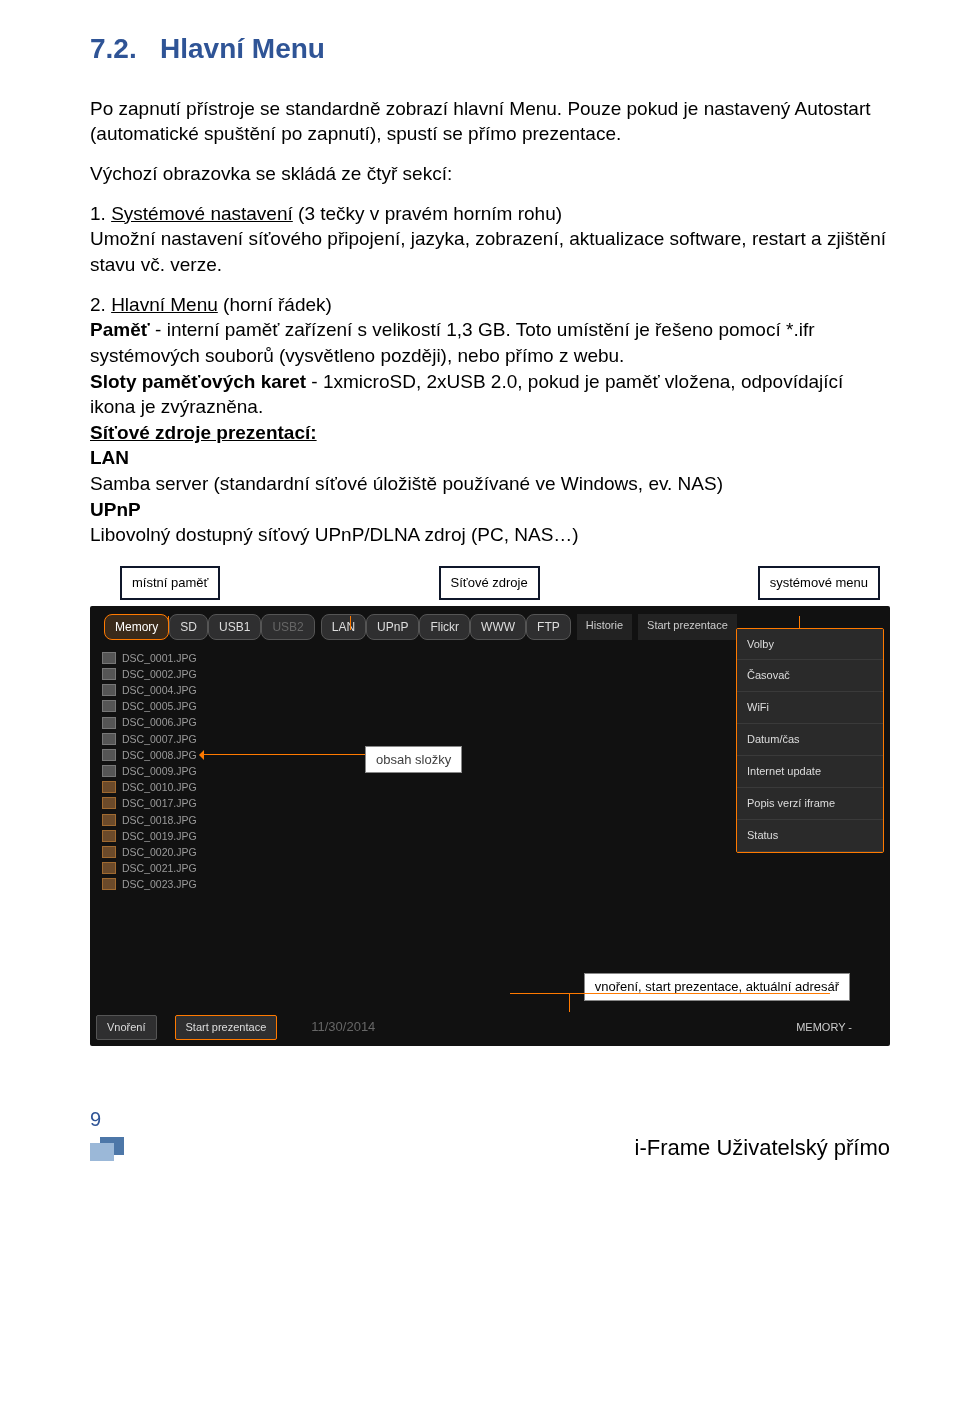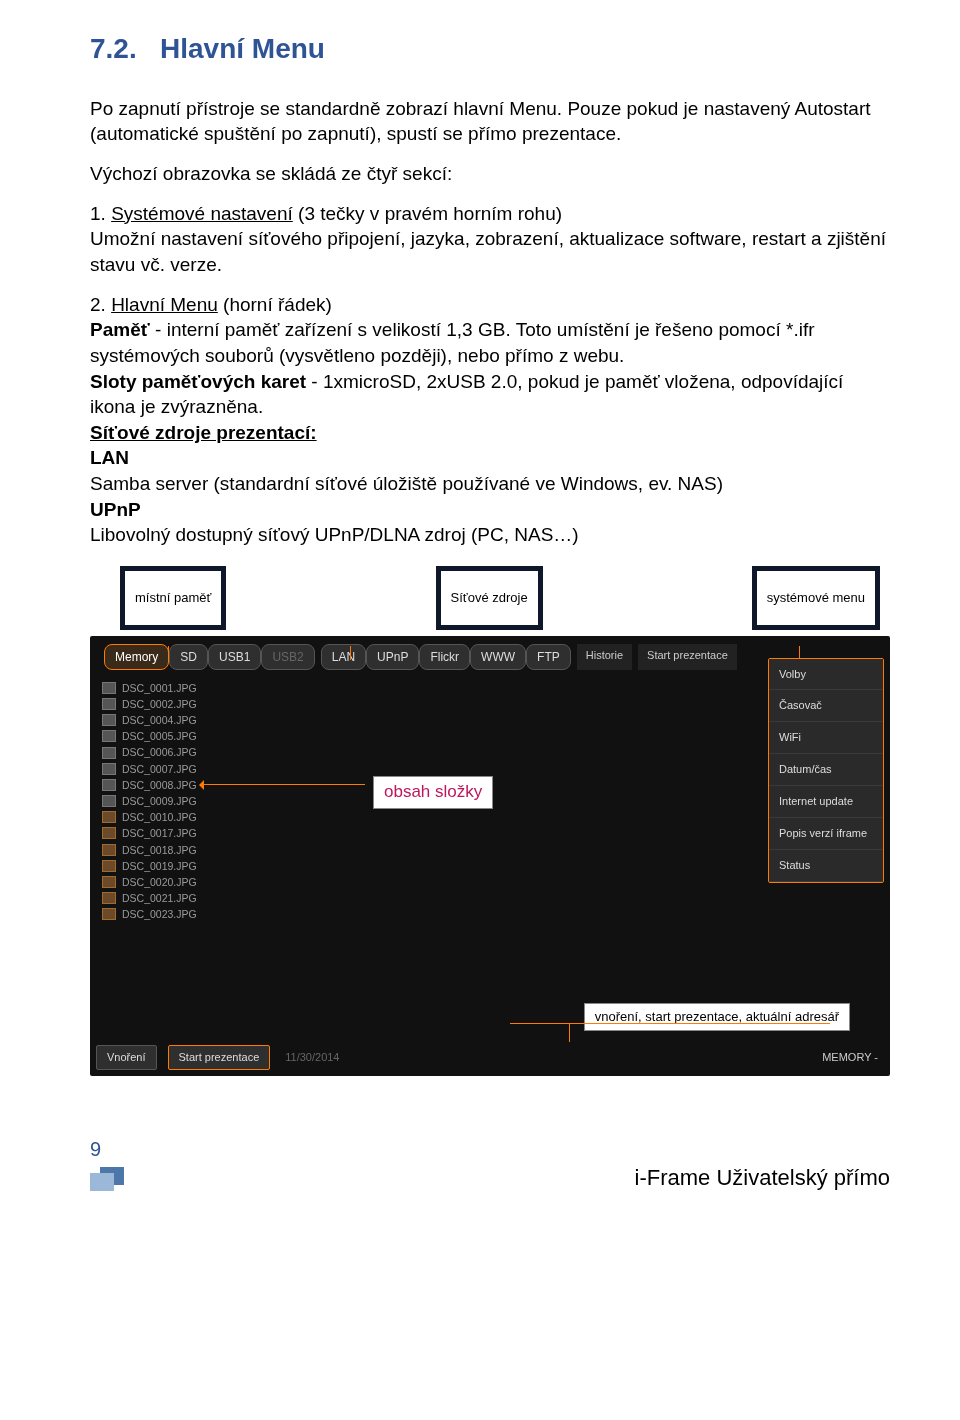--- a/index.html
+++ b/index.html
@@ -22,78 +22,78 @@
   .subhead { text-decoration: underline; font-size: 19px; }
   .bold { font-weight: bold; }
   .underline { text-decoration: underline; font-weight: bold; }
 
   
   .shot-wrap { margin-top: 18px; position: relative; }
   .callouts-top {
     display: flex; justify-content: space-between; padding: 0 10px 6px 30px;
   }
   .callout {
-    border: 5px solid #0f172a; background: #fff; color: #000;
-    font-size: 13px; padding: 18px 10px; display: inline-block;
+    border: 2px solid #0f172a; background: #fff; color: #000;
+    font-size: 13px; padding: 6px 10px; display: inline-block;
   }
   .shot {
     background: #111; color: #aaa; border-radius: 2px;
     padding: 8px 6px 6px 6px; height: 440px; position: relative; overflow: hidden;
   }
   .tab-row { display: flex; gap: 0; margin-left: 8px; margin-bottom: 4px; }
   .chip {
     background: #2f2f30; border: 1px solid #555; color: #ddd;
     font-size: 12px; padding: 4px 10px; border-radius: 8px;
   }
   .chip.sel { border-color: #ff7a00; background: #3a2a1a; color: #fff; }
   .chip.dim { color: #666; }
   .hbtn {
     background: #222; color: #ccc; font-size: 11px; padding: 4px 9px; margin-left: 6px;
   }
   .menu-right {
-    position: absolute; top: 22px; right: 6px; width: 116px;
+    position: absolute; top: 22px; right: 6px; width: 148px;
     border: 1px solid #ff7a00; border-radius: 2px;
   }
   .menu-item {
     border-bottom: 1px solid #3a3a3a; color: #ddd; font-size: 11px;
     padding: 8px 10px; background: #2a2a2a;
   }
   .file-list { margin-top: 10px; }
   .file-item {
     display: flex; align-items: center; gap: 6px;
     font-size: 10.5px; color: #9a9a9a; padding: 1px 0 1px 6px;
   }
   .ficon { width: 14px; height: 12px; display: inline-block; background:#555; border:1px solid #777; }
   .ficon.alt { background:#6b4a2a; border:1px solid #a06a30; }
   .obsah-box {
-    position: absolute; left: 283px; top: 140px; background: #fff; color: #be185d;
-    border: 1px solid #888; font-size: 17px; padding: 4px 10px;
+    position: absolute; left: 275px; top: 140px; background: #fff; color: #404040;
+    border: 1px solid #888; font-size: 13px; padding: 4px 10px;
   }
   .arrow-top { position:absolute; width:1px; height:14px; background:#ff7a00; }
   .arrow-top.a1 { left: 78px; top: 10px; }
   .arrow-top.a2 { left: 260px; top: 10px; }
   .arrow-top.a3 { right: 90px; top: 10px; }
   .arrow-left {
     position:absolute; left: 110px; top: 148px; width: 165px; height: 1px; background:#ff7a00;
   }
   .arrow-left::before {
     content:""; position:absolute; left:-6px; top:-4px;
     border: 5px solid transparent; border-right-color:#ff7a00;
   }
   .shot-bottom {
-    position: absolute; left: 6px; right: 2px; bottom: 6px;
-    display: flex; align-items: center; gap: 11px; color: #bbb; font-size: 11px; text-align: center;
+    position: absolute; left: 6px; right: 22px; bottom: 6px;
+    display: flex; align-items: center; gap: 18px; color: #bbb; font-size: 11px; text-align: center;
   }
   .bchip {
     background: #2f2f30; border: 1px solid #555; color: #ddd;
     font-size: 11px; padding: 4px 10px; border-radius: 2px;
   }
   .bchip.sel { border-color: #ff7a00; }
-  .dimtxt { color: #666; font-size: 11px; margin-left: 4px; }
-  .path-label { margin-left: auto; margin-right: 10px; color:#ccc; font-size: 11px; }
+  .dimtxt { color: #666; font-size: 13px; margin-left: 16px; }
+  .path-label { margin-left: auto; margin-right: 16px; color:#ccc; font-size: 11px; }
   .callout-bottom {
     position: absolute; right: 40px; bottom: 45px; background: #fff; color: #000;
     border: 1px solid #888; font-size: 13px; padding: 4px 10px;
   }
   .arrow-bottom {
     position:absolute; right:320px; bottom:34px; width:1px; height:18px; background:#ff7a00;
   }
   .bottom-line {
     position:absolute; right:60px; bottom:52px; width:320px; height:1px; background:#ff7a00;
   }

